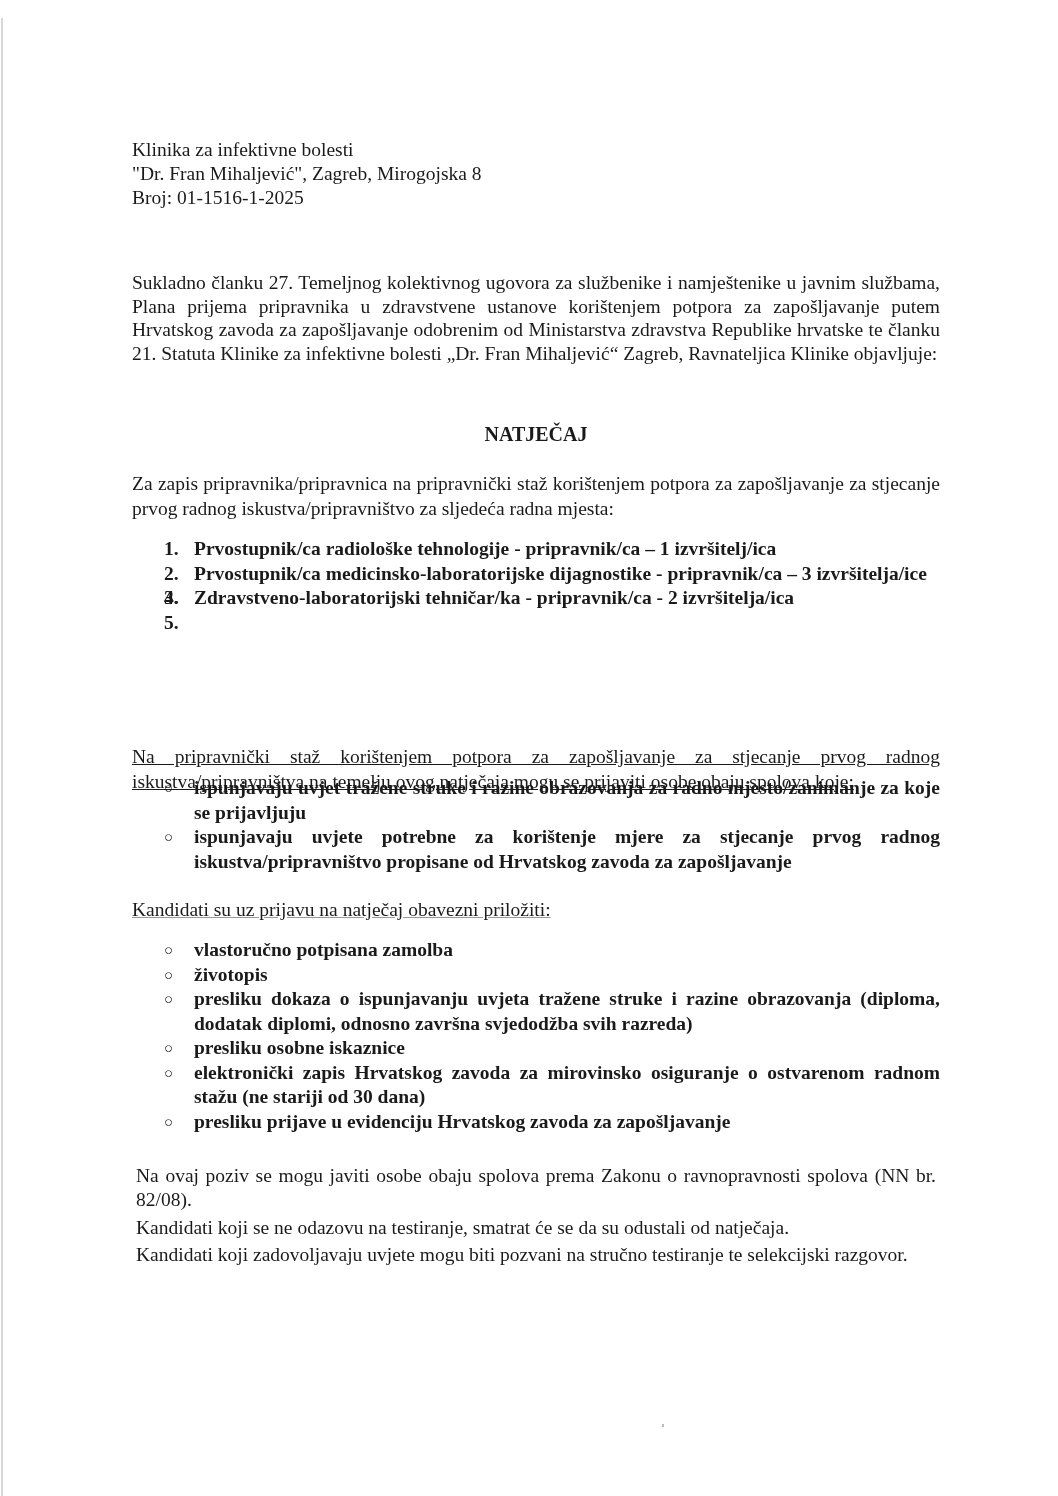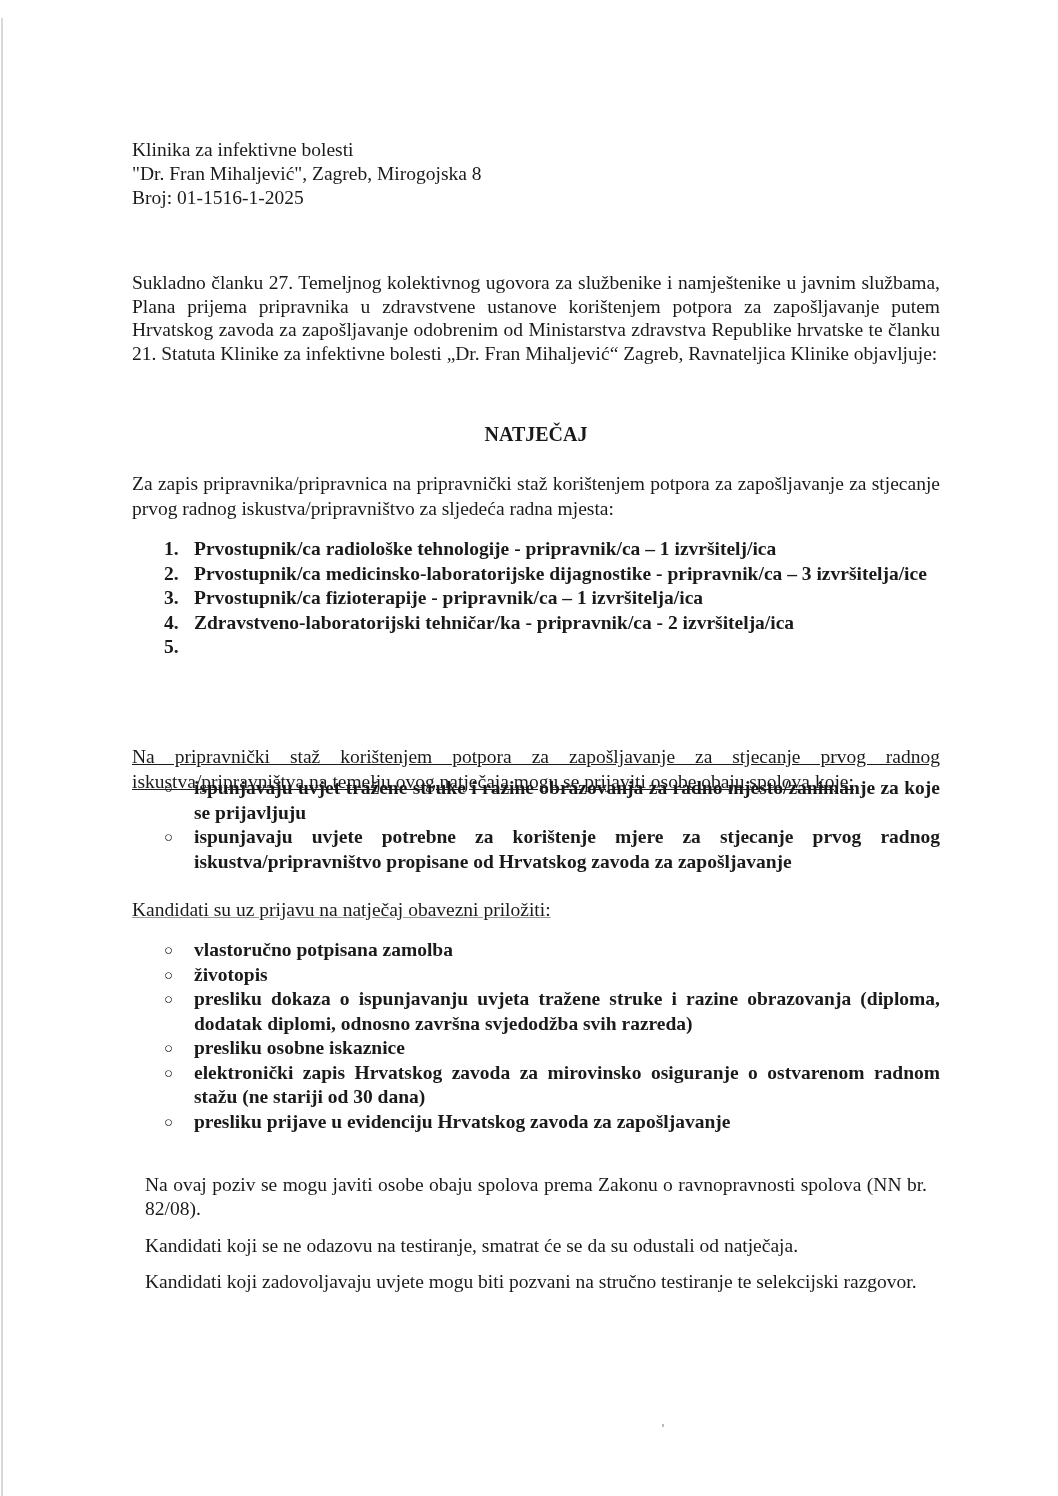--- a/index.html
+++ b/index.html
@@ -48,21 +48,21 @@
     ul.circles li .bullet {
       position: absolute; left: -30px; font-weight: normal; font-size: 15px;
     }
     .reqs { position: absolute; top: 776px; left: 0; }
     .docs-intro { position: absolute; top: 899px; left: 0; text-decoration: underline; text-decoration-color: #999; }
     .docs { position: absolute; top: 938px; left: 0; }
     .closing {
       position: absolute; top: 1160px; left: 0; width: 808px;
       text-align: justify; line-height: 23.8px;
     }
-    .closing p { margin: 13px; }
+    .closing p { margin: 4px; }
     .dot {
       position: absolute; left: 662px; top: 1424px; width: 2px; height: 3px; background: #bbb;
     }
   </style>
 </head>
 <body>
 
 <div class="edge-line"></div>
 
 <div class="page">
@@ -75,21 +75,21 @@
 
   <div class="intro">Sukladno članku 27. Temeljnog kolektivnog ugovora za službenike i namještenike u javnim službama, Plana prijema pripravnika u zdravstvene ustanove korištenjem potpora za zapošljavanje putem Hrvatskog zavoda za zapošljavanje odobrenim od Ministarstva zdravstva Republike hrvatske te članku 21. Statuta Klinike za infektivne bolesti „Dr. Fran Mihaljević“ Zagreb, Ravnateljica Klinike objavljuje:</div>
 
   <div class="title">NATJEČAJ</div>
 
   <div class="para2">Za zapis pripravnika/pripravnica na pripravnički staž korištenjem potpora za zapošljavanje za stjecanje prvog radnog iskustva/pripravništvo za sljedeća radna mjesta:</div>
 
   <ol class="positions">
     <li><span class="num">1.</span><span>Prvostupnik/ca radiološke tehnologije - pripravnik/ca – 1 izvršitelj/ica</span></li>
     <li class="long"><span class="num">2.</span><span>Prvostupnik/ca medicinsko-laboratorijske dijagnostike - pripravnik/ca – 3 izvršitelja/ice</span></li>
-    <li><span class="num">3.</span><span>Prvostupnik/ca fizioterapije - pripravnik/ca – 1 izvršitelja/ica</span></li>
+    <li><span class="num">3.</span></li>
     <li><span class="num">4.</span><span>Zdravstveno-laboratorijski tehničar/ka - pripravnik/ca - 2 izvršitelja/ica</span></li>
     <li><span class="num">5.</span></li>
   </ol>
 
   <div class="eligibility">Na pripravnički staž korištenjem potpora za zapošljavanje za stjecanje prvog radnog iskustva/pripravništva na temelju ovog natječaja mogu se prijaviti osobe obaju spolova koje:</div>
 
   <ul class="circles reqs">
     <li><span class="bullet">○</span><span>ispunjavaju uvjet tražene struke i razine obrazovanja za radno mjesto/zanimanje za koje se prijavljuju</span></li>
     <li><span class="bullet">○</span><span>ispunjavaju uvjete potrebne za korištenje mjere za stjecanje prvog radnog iskustva/pripravništvo propisane od Hrvatskog zavoda za zapošljavanje</span></li>
   </ul>

